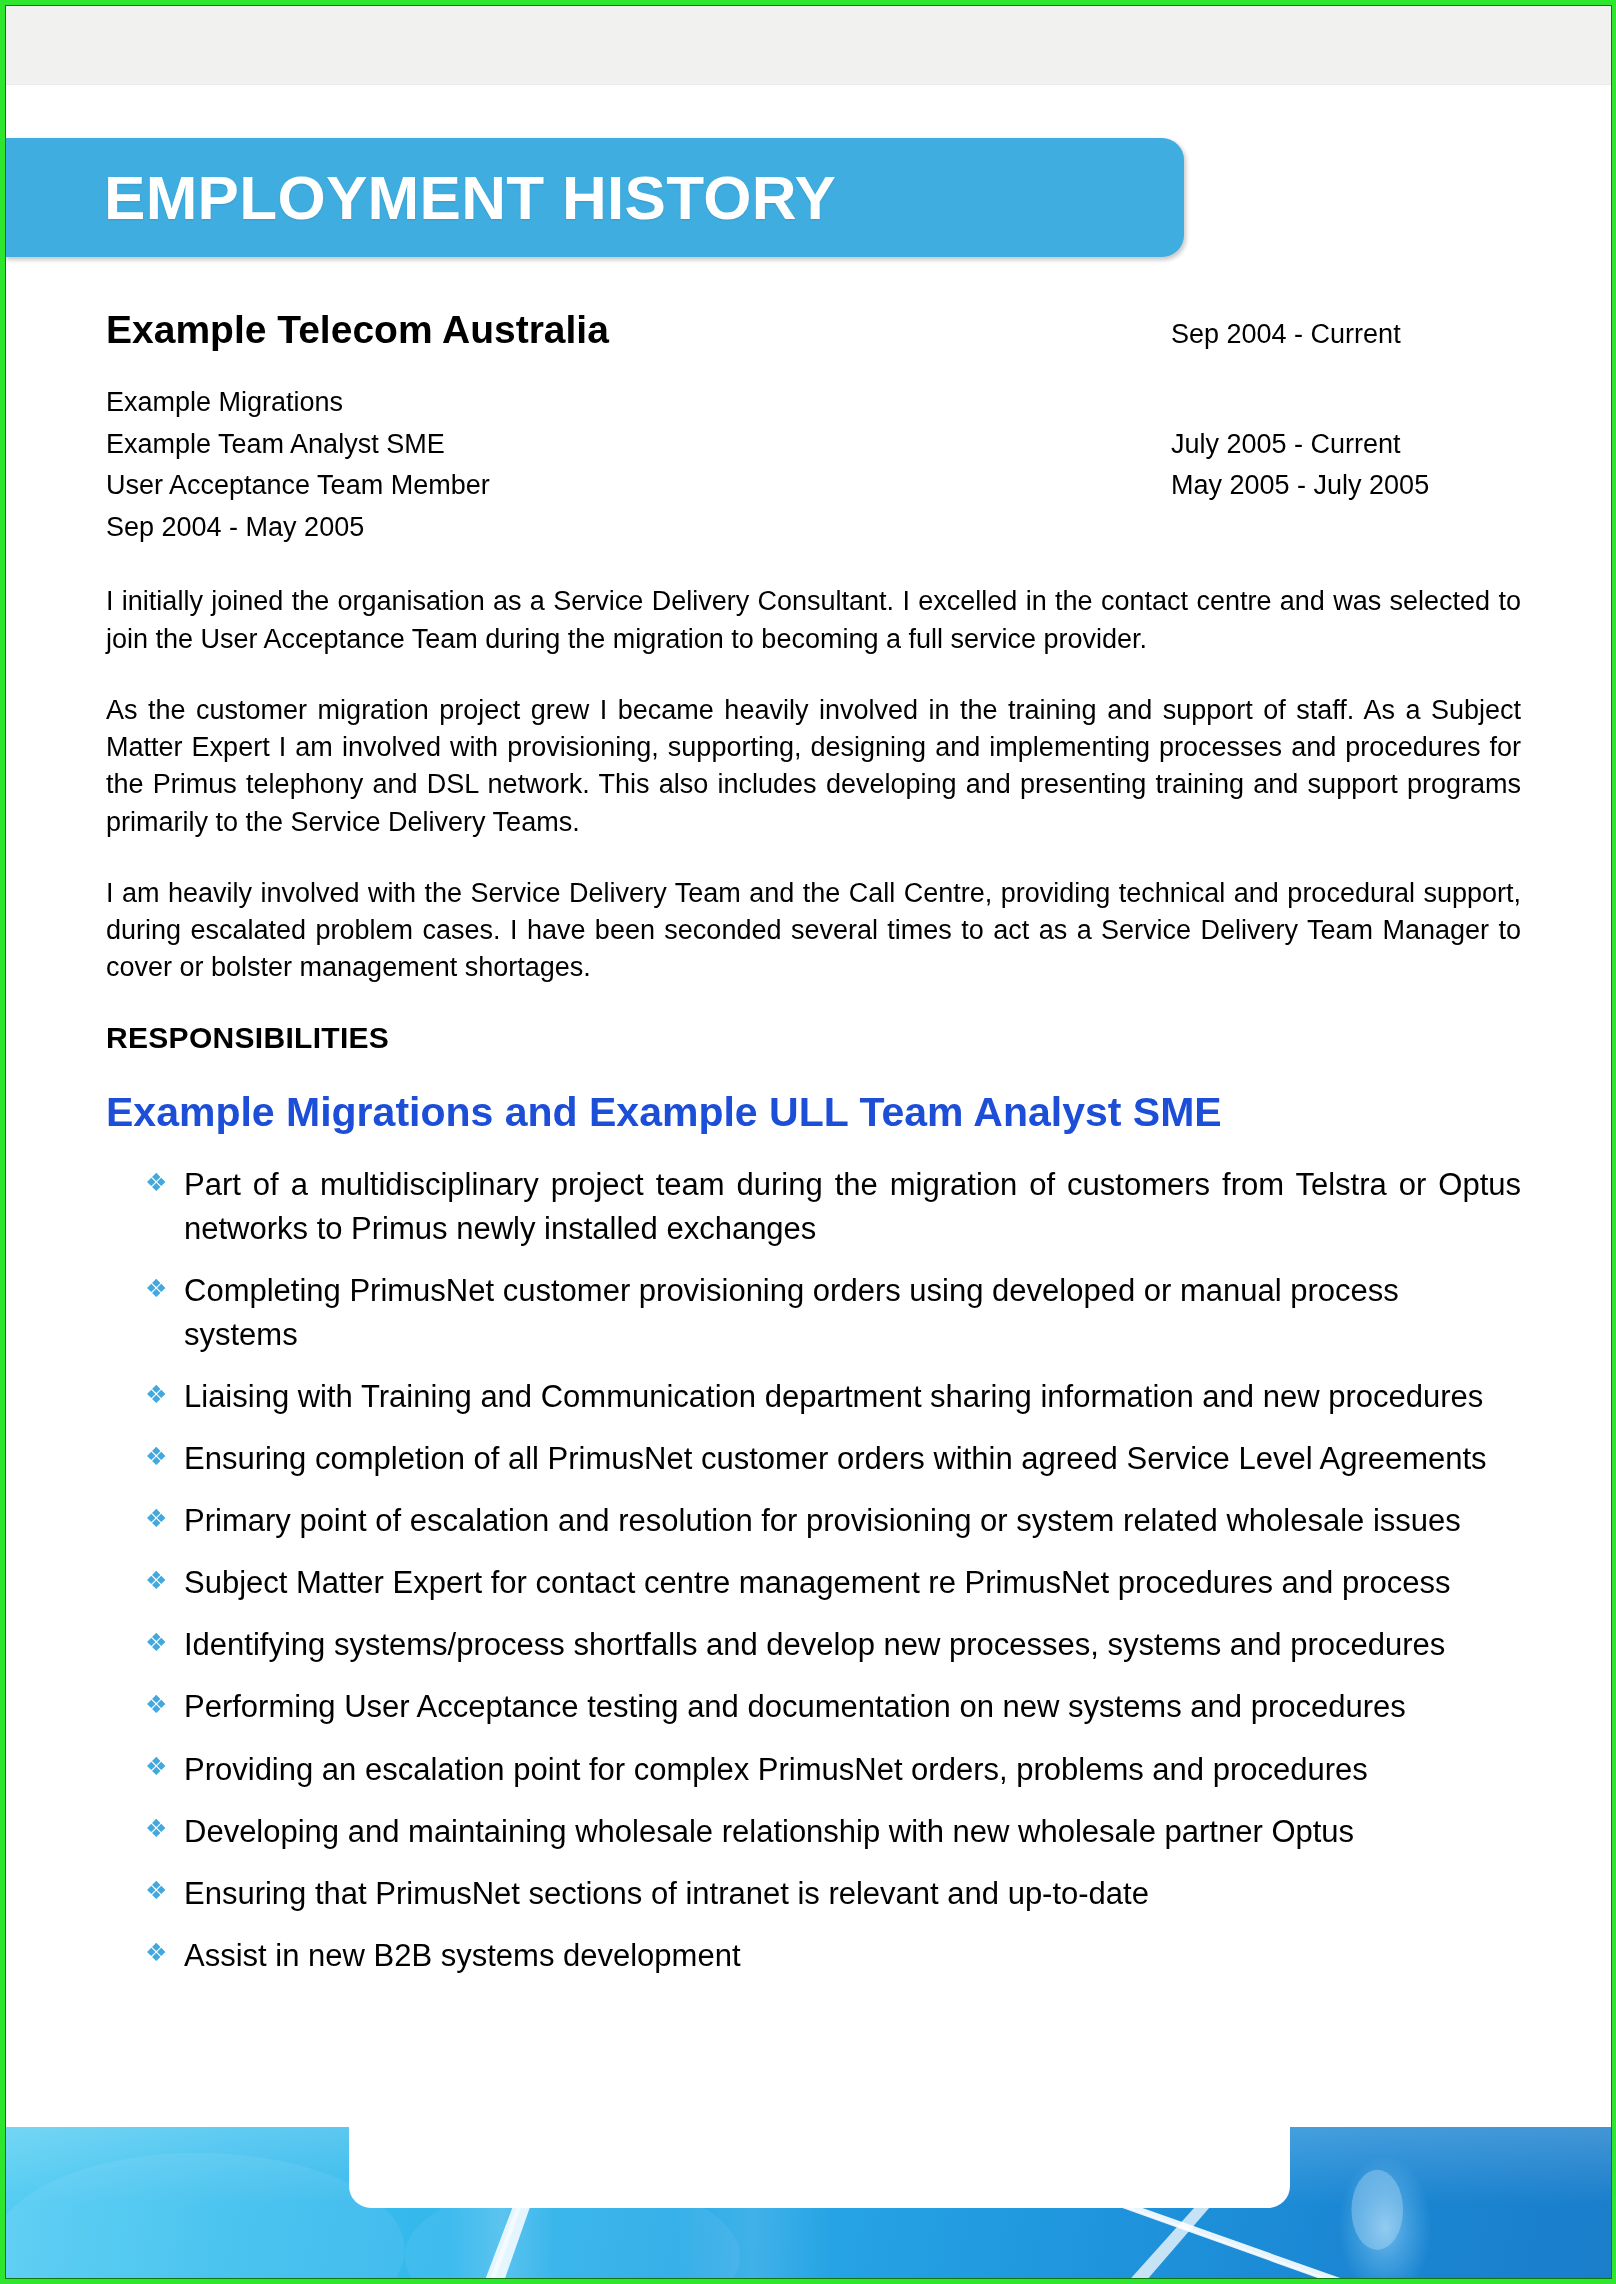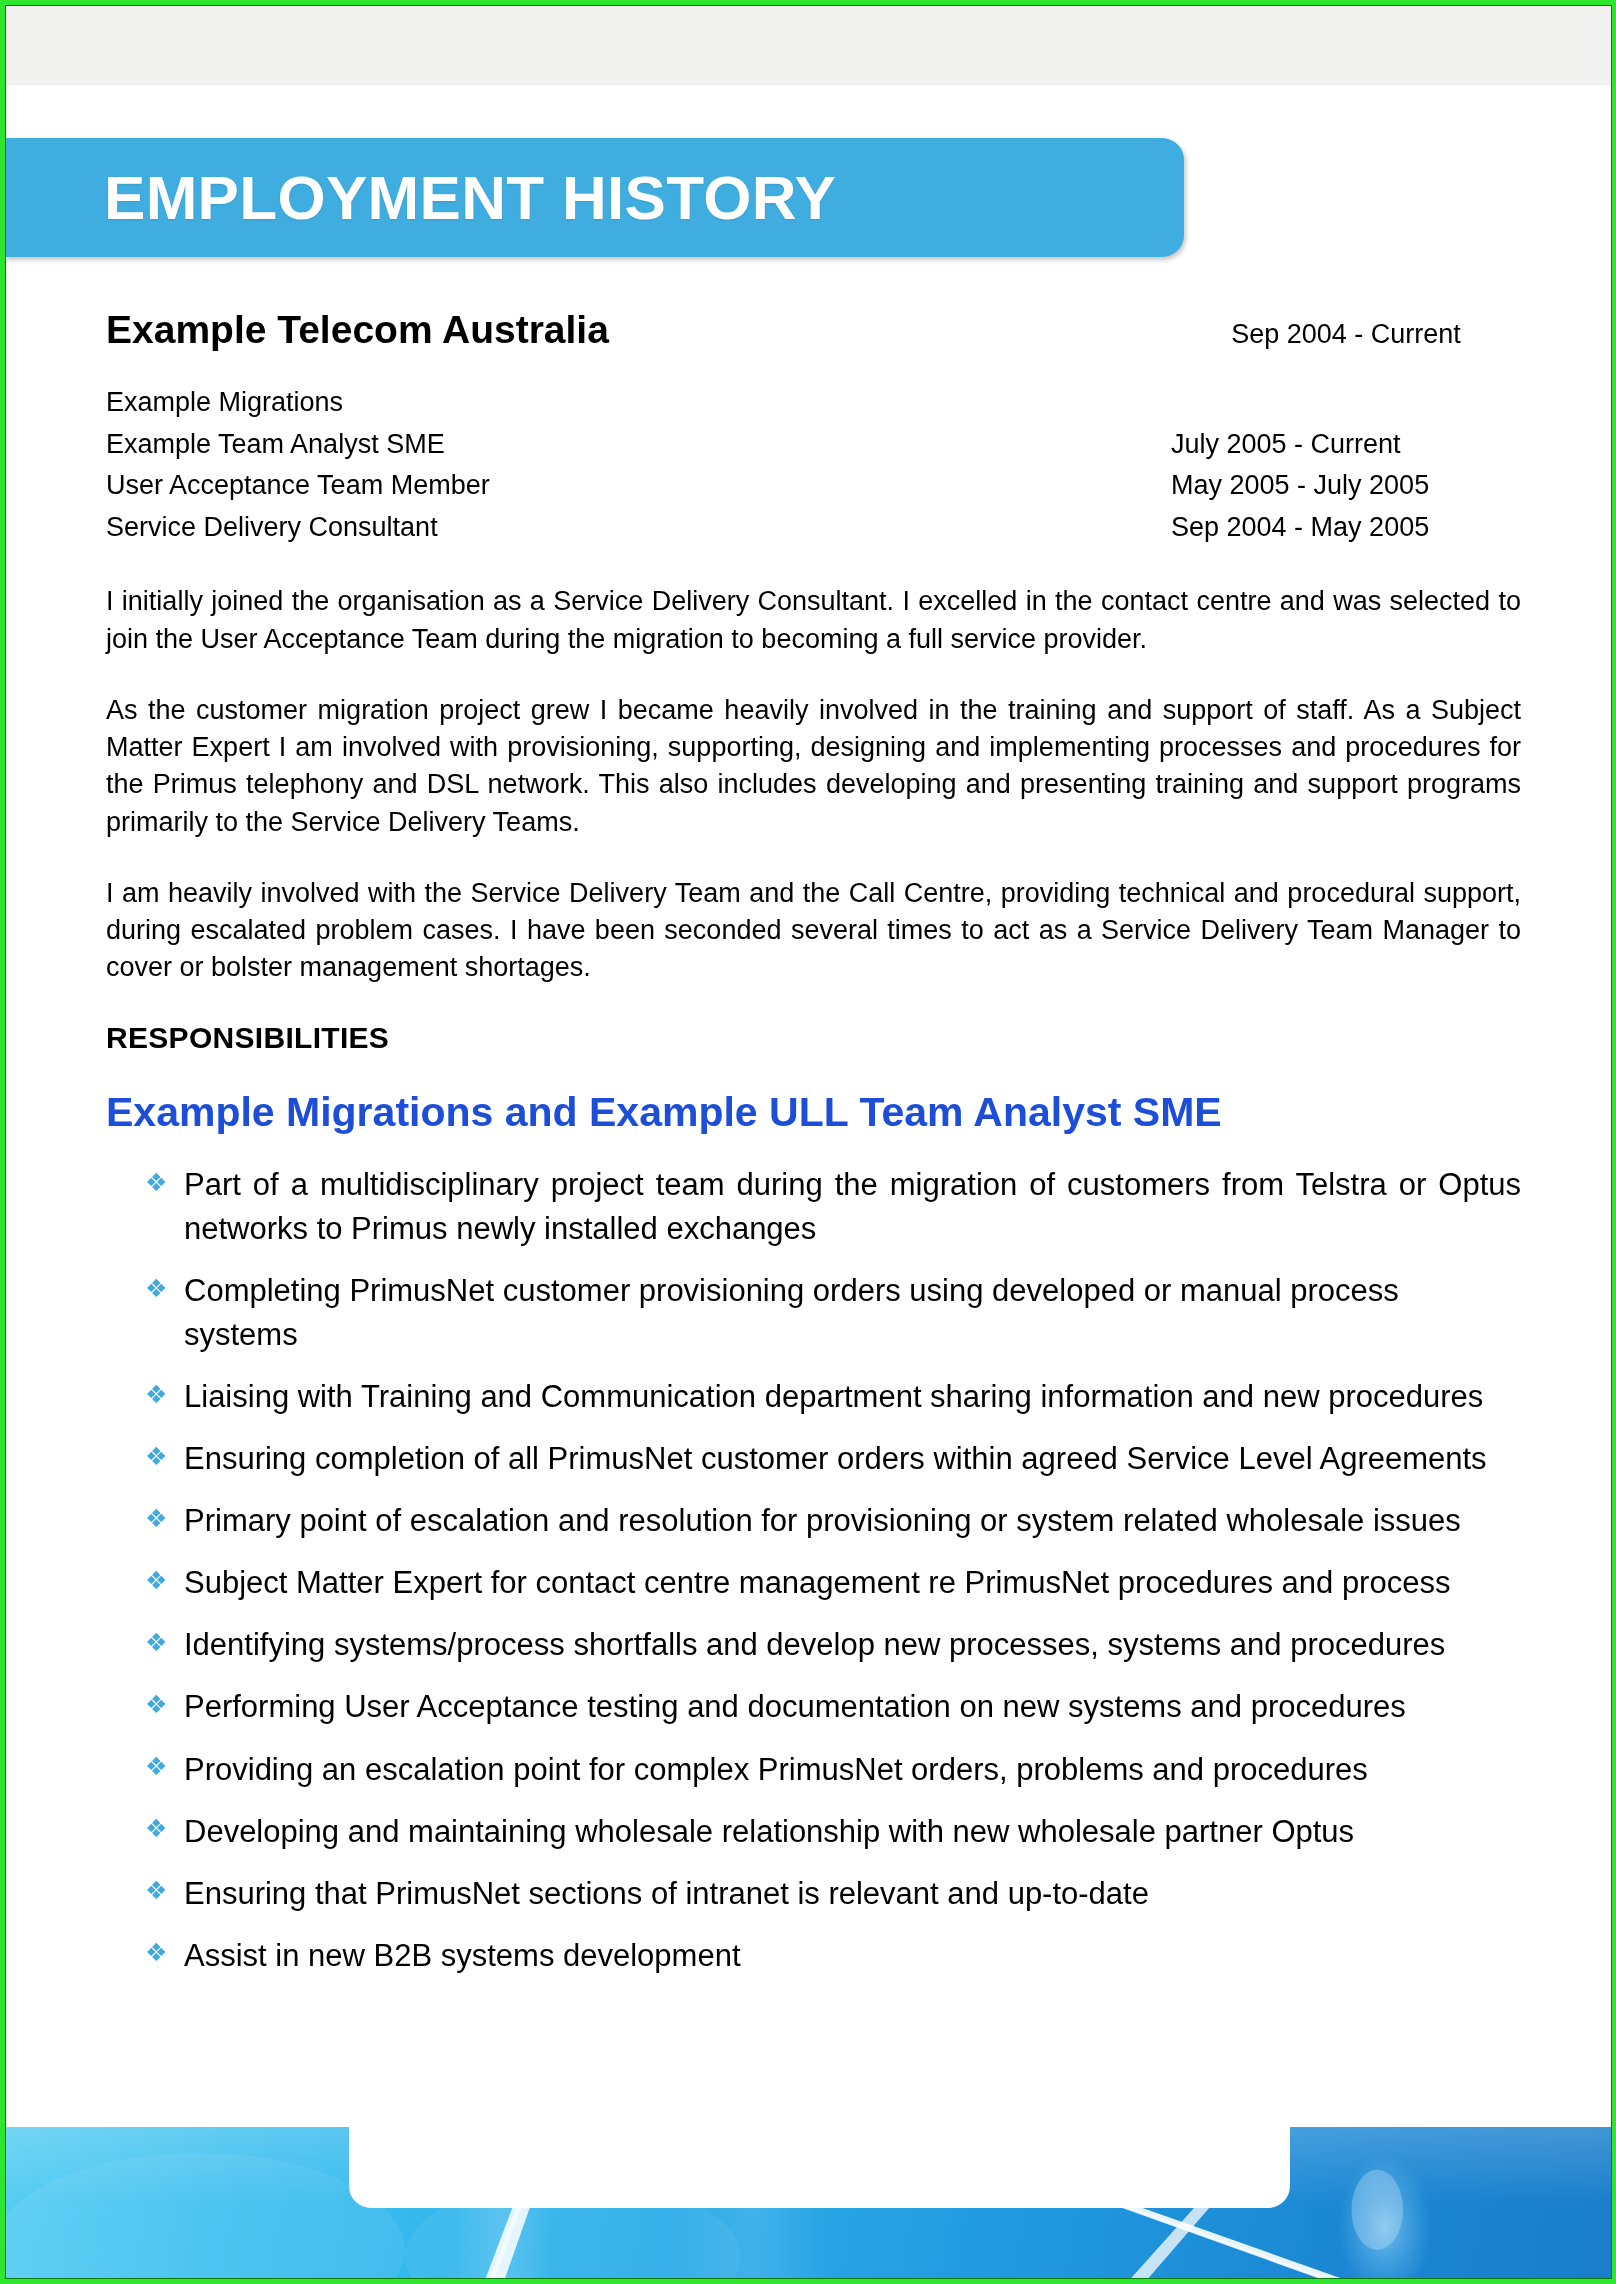--- a/index.html
+++ b/index.html
@@ -99,21 +99,21 @@
     line-height: 1.05;
     flex: 0 0 auto;
   }
   .employer-dates {
     font-size: 27px;
     color: #000000;
     line-height: 1.05;
     margin-left: auto;
     width: 350px;
     flex: 0 0 350px;
-    text-align: center;
+    text-align: left;
   }
 
   
   .roles {
     margin-bottom: 39px;
   }
   .role-row {
     display: flex;
     align-items: baseline;
     margin-bottom: 7.1px;
@@ -256,21 +256,20 @@
       </div>
       <div class="role-row">
         <div class="role-title">Example Team Analyst SME</div>
         <div class="role-dates">July 2005 - Current</div>
       </div>
       <div class="role-row">
         <div class="role-title">User Acceptance Team Member</div>
         <div class="role-dates">May 2005 - July 2005</div>
       </div>
       <div class="role-row">
-        <div class="role-title">Service Delivery Consultant</div>
         <div class="role-dates">Sep 2004 - May 2005</div>
       </div>
     </div>
 
 
     <p class="para">I initially joined the organisation as a Service Delivery Consultant. I excelled in the contact centre and was selected to join the User Acceptance Team during the migration to becoming a full service provider.</p>
     <p class="para">As the customer migration project grew I became heavily involved in the training and support of staff. As a Subject Matter Expert I am involved with provisioning, supporting, designing and implementing processes and procedures for the Primus telephony and DSL network. This also includes developing and presenting training and support programs primarily to the Service Delivery Teams.</p>
     <p class="para">I am heavily involved with the Service Delivery Team and the Call Centre, providing technical and procedural support, during escalated problem cases. I have been seconded several times to act as a Service Delivery Team Manager to cover or bolster management shortages.</p>
 
     <div class="section-heading tight-top">RESPONSIBILITIES</div>

